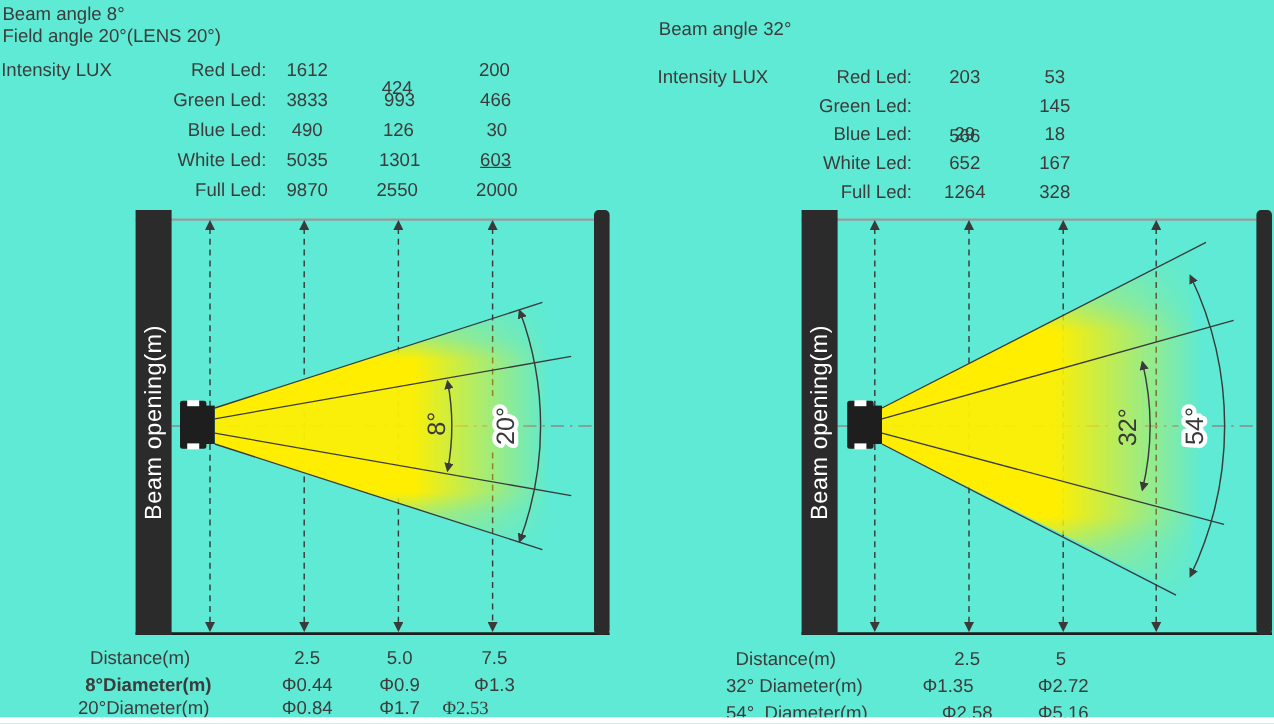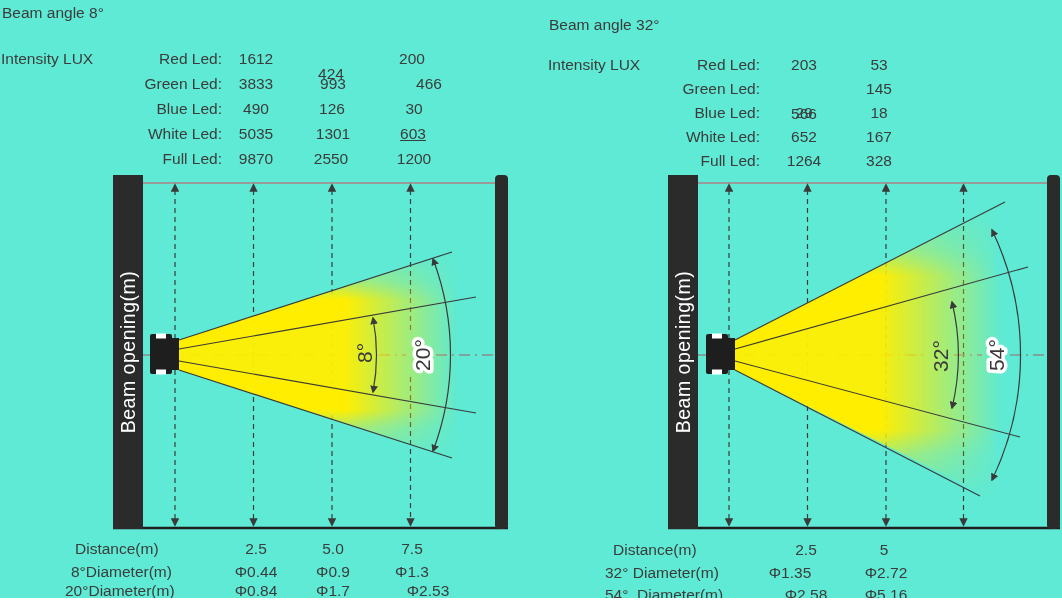--- a/index.html
+++ b/index.html
@@ -23,46 +23,47 @@
   .fix{fill:#1e1e1e;}
 </style>
 </head>
 <body>
 
 <div id="stage">
 
   <div class="panel" style="left:0;width:530px;">
 
     <span class="t" style="left:2px;top:3px;">Beam angle 8°</span>
+    <span class="t" style="left:2px;top:21px;">Field angle 20°(LENS 20°)</span>
     <span class="t" style="left:1px;top:49px;">Intensity LUX</span>
 
     <span class="t rl" style="right:308px;top:49px;">Red Led:</span>
     <span class="t val" style="left:256px;top:49px;">1612</span>
     <span class="t val" style="left:331px;top:64px;">424</span>
     <span class="t val" style="left:412px;top:49px;">200</span>
 
     <span class="t rl" style="right:308px;top:74px;">Green Led:</span>
     <span class="t val" style="left:256px;top:74px;">3833</span>
     <span class="t val" style="left:333px;top:74px;">993</span>
-    <span class="t val" style="left:413px;top:74px;margin-left:16px;">466</span>
+    <span class="t val" style="left:413px;top:74px;">466</span>
 
     <span class="t rl" style="right:308px;top:99px;">Blue Led:</span>
     <span class="t val" style="left:256px;top:99px;">490</span>
     <span class="t val" style="left:332px;top:99px;">126</span>
     <span class="t val" style="left:414px;top:99px;">30</span>
 
     <span class="t rl" style="right:308px;top:124px;">White Led:</span>
     <span class="t val" style="left:256px;top:124px;">5035</span>
     <span class="t val" style="left:333px;top:124px;">1301</span>
     <span class="t val" style="left:413px;top:124px;text-decoration:underline;">603</span>
 
     <span class="t rl" style="right:308px;top:149px;">Full Led:</span>
     <span class="t val" style="left:256px;top:149px;">9870</span>
     <span class="t val" style="left:331px;top:149px;">2550</span>
-    <span class="t val" style="left:414px;top:149px;">1200</span>
+    <span class="t val" style="left:414px;top:149px;">2000</span>
 
     <svg width="530" height="603" viewBox="0 0 530 603">
       <defs>
         <linearGradient id="gUL" gradientUnits="userSpaceOnUse" x1="0" y1="250" x2="0" y2="300">
           <stop offset="0" stop-color="#FFEE00" stop-opacity="0.04"></stop>
           <stop offset="0.65" stop-color="#FFEE00" stop-opacity="0.5"></stop>
           <stop offset="1" stop-color="#FFEE00"></stop>
         </linearGradient>
         <linearGradient id="gLL" gradientUnits="userSpaceOnUse" x1="0" y1="460" x2="0" y2="410">
           <stop offset="0" stop-color="#FFEE00" stop-opacity="0.04"></stop>
@@ -133,29 +134,29 @@
       <rect class="wall" x="113" y="175" width="30" height="354"></rect>
       <rect class="wall" x="495" y="175" width="13" height="354" rx="4"></rect>
       <text class="axis" transform="rotate(-90 128 352)" x="128" y="352">Beam opening(m)</text>
     </svg>
 
     <span class="t" style="left:75px;top:539px;">Distance(m)</span>
     <span class="t val" style="left:256px;top:539px;">2.5</span>
     <span class="t val" style="left:333px;top:539px;">5.0</span>
     <span class="t val" style="left:412px;top:539px;">7.5</span>
 
-    <span class="t" style="left:71px;top:562px;">8°Diameter(m)</span>
+    <span class="t" style="left:71px;top:562px;font-weight:bold;">8°Diameter(m)</span>
     <span class="t val" style="left:256px;top:562px;">Φ0.44</span>
     <span class="t val" style="left:333px;top:562px;">Φ0.9</span>
     <span class="t val" style="left:412px;top:562px;">Φ1.3</span>
 
     <span class="t" style="left:65px;top:581px;">20°Diameter(m)</span>
     <span class="t val" style="left:256px;top:581px;">Φ0.84</span>
     <span class="t val" style="left:333px;top:581px;">Φ1.7</span>
-    <span class="t val" style="left:428px;top:581px;">Φ2.53</span>
+    <span class="t val" style="left:388px;top:581px;font-family:Liberation Serif, serif;">Φ2.53</span>
   </div>
 
   <div class="panel" style="left:540px;width:522px;">
 
     <span class="t" style="left:9px;top:15px;">Beam angle 32°</span>
     <span class="t" style="left:8px;top:55px;">Intensity LUX</span>
 
     <span class="t rl" style="right:302px;top:55px;">Red Led:</span>
     <span class="t val" style="left:264px;top:55px;">203</span>
     <span class="t val" style="left:339px;top:55px;">53</span>

